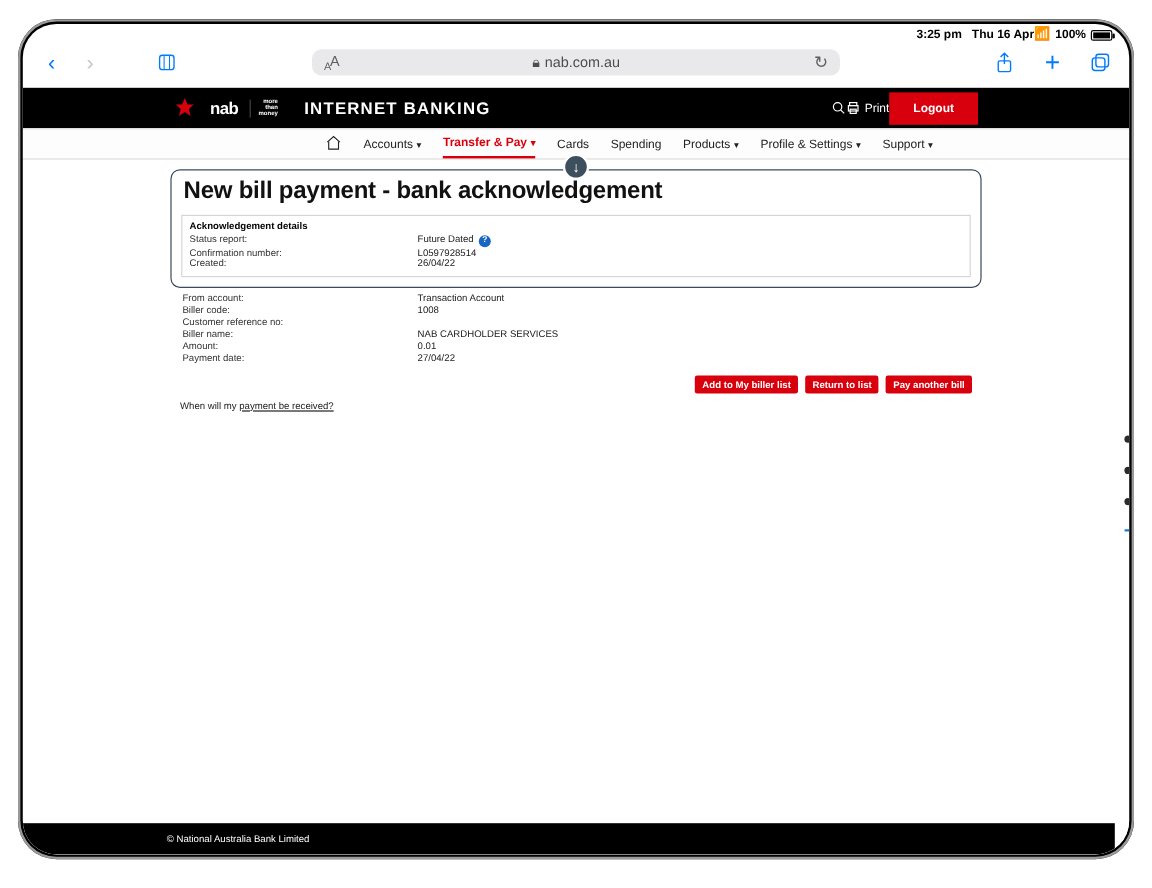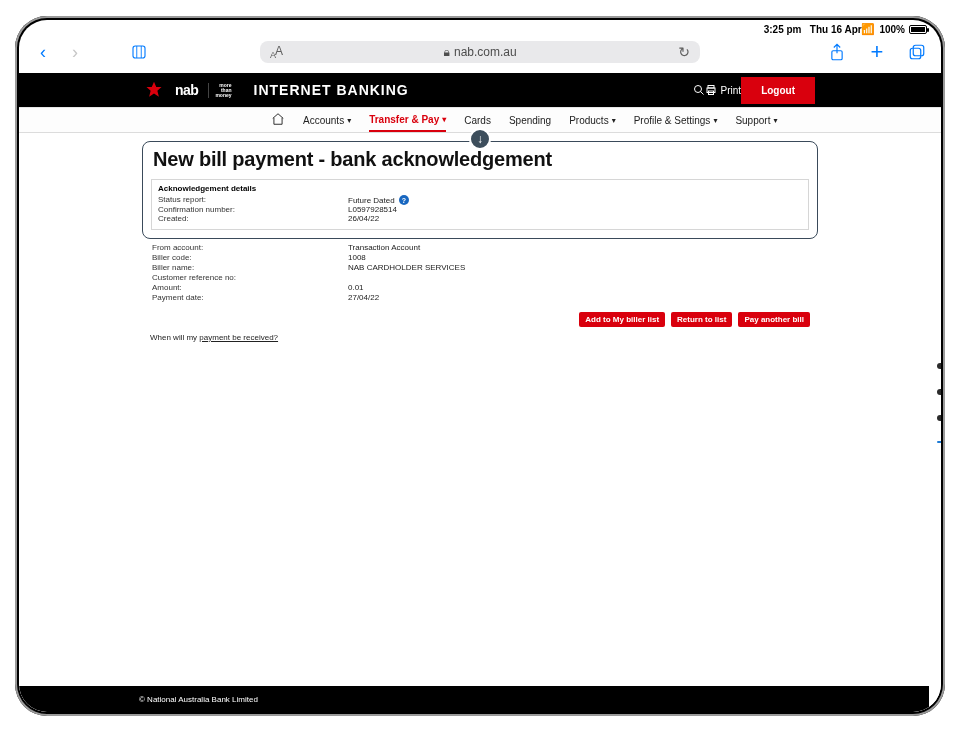--- a/index.html
+++ b/index.html
@@ -363,26 +363,26 @@
           <div class="details">
             <div class="row">
                 <div class="k">From account:</div>
                 <div class="v">Transaction Account</div>
               </div>
             <div class="row">
                 <div class="k">Biller code:</div>
                 <div class="v">1008</div>
               </div>
             <div class="row">
+                <div class="k">Customer reference no:</div>
+                <div class="v"></div>
+              </div>
+            <div class="row">
                 <div class="k">Biller name:</div>
                 <div class="v">NAB CARDHOLDER SERVICES</div>
-              </div>
-            <div class="row">
-                <div class="k">Customer reference no:</div>
-                <div class="v"></div>
               </div>
             <div class="row">
                 <div class="k">Amount:</div>
                 <div class="v">0.01</div>
               </div>
             <div class="row">
                 <div class="k">Payment date:</div>
                 <div class="v">27/04/22</div>
               </div>
           </div>

